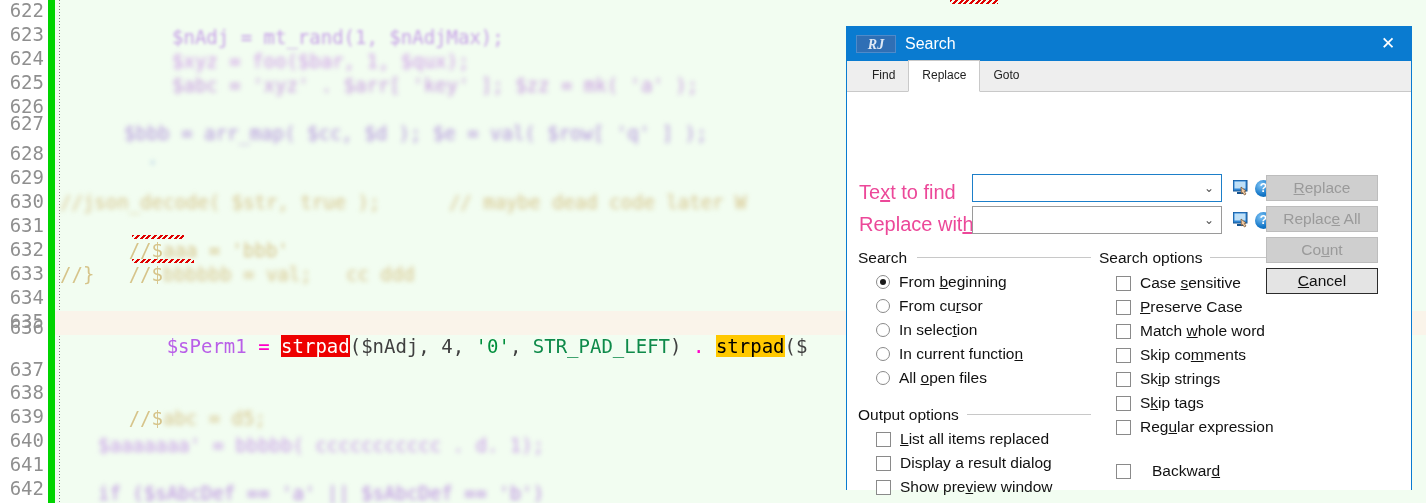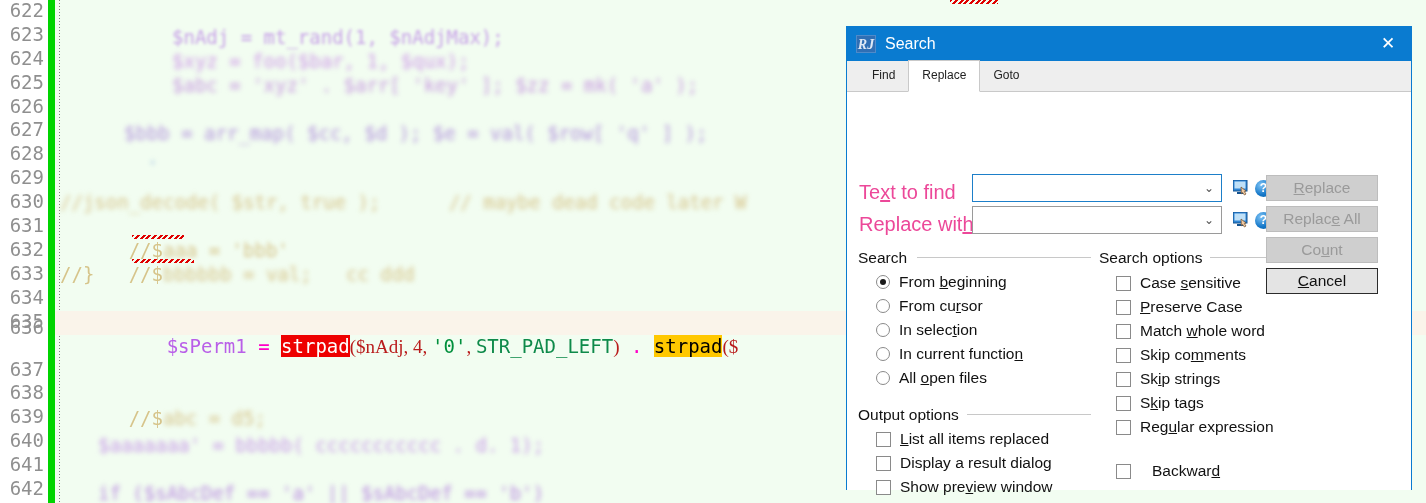--- a/index.html
+++ b/index.html
@@ -37,21 +37,21 @@
   }
   .codeline{position:absolute;left:0;height:23.9px;line-height:23.9px;white-space:pre;}
   .curline{
     position:absolute;left:55px;right:0;height:23.9px;background:#faf4ea;
   }
   
   .t-var{color:#b95fe8;}
   .t-op{color:#ff00c8;}
   .t-fn-red{background:#ee0000;color:#ffffff;}
   .t-fn-yel{background:#ffc800;color:#000000;}
-  .t-paren{color:#b91c1c;font-family:Liberation Serif, serif;}
+  .t-paren{color:#404040;}
   .t-str{color:#008f3c;}
   .t-const{color:#0e8a4a;}
   .t-plain{color:#333333;}
   .t-comment{color:#d6c48a;}
   .squiggle{
     position:absolute;height:4px;
     background:repeating-linear-gradient(135deg,#e00000 0px,#e00000 2px,transparent 2px,transparent 4px);
   }
   .vscroll-track{
     position:absolute;right:0;top:0;width:17px;height:503px;background:#efefef;
@@ -63,21 +63,21 @@
   #dialog{
     position:absolute;left:846px;top:26px;width:566px;height:464px;
     background:#ffffff;border:1px solid #0a7bd0;box-sizing:border-box;
     box-shadow:0 0 0 0 rgba(0,0,0,0);
   }
   .titlebar{
     height:34px;background:#0a7bd0;display:flex;align-items:center;
     padding:0 0 0 9px;position:relative;
   }
   .rj-icon{
-    width:20px;height:18px;background:#2f6fb5;color:#dfe9f5;
+    width:40px;height:18px;background:#2f6fb5;color:#dfe9f5;
     font-family:"Liberation Serif",serif;font-weight:bold;font-style:italic;
     font-size:14px;line-height:18px;text-align:center;margin-right:9px;
     border:1px solid #4f8ac9;box-sizing:border-box;
   }
   .title-text{color:#ffffff;font-size:16px;}
   .close-btn{
     position:absolute;right:0;top:0;width:46px;height:34px;
     color:#ffffff;font-size:17px;line-height:34px;text-align:center;cursor:pointer;
   }
   .tabstrip{
@@ -156,21 +156,21 @@
 <body>
 
 <div id="editor">
 
   <div class="gutter" id="gutter">
       <div class="gutter-num" style="top: -1px;">622</div>
       <div class="gutter-num" style="top: 22.9px;">623</div>
       <div class="gutter-num" style="top: 46.8px;">624</div>
       <div class="gutter-num" style="top: 70.7px;">625</div>
       <div class="gutter-num" style="top: 94.6px;">626</div>
-      <div class="gutter-num" style="top: 118px;">627</div>
+      <div class="gutter-num" style="top: 112px;">627</div>
       <div class="gutter-num" style="top: 142.4px;">628</div>
       <div class="gutter-num" style="top: 166.3px;">629</div>
       <div class="gutter-num" style="top: 190.2px;">630</div>
       <div class="gutter-num" style="top: 214.1px;">631</div>
       <div class="gutter-num" style="top: 238px;">632</div>
       <div class="gutter-num" style="top: 261.9px;">633</div>
       <div class="gutter-num" style="top: 285.8px;">634</div>
       <div class="gutter-num" style="top: 309.7px;">635</div>
       <div class="gutter-num" style="top: 316px;">636</div>
       <div class="gutter-num" style="top: 357.5px;">637</div>

